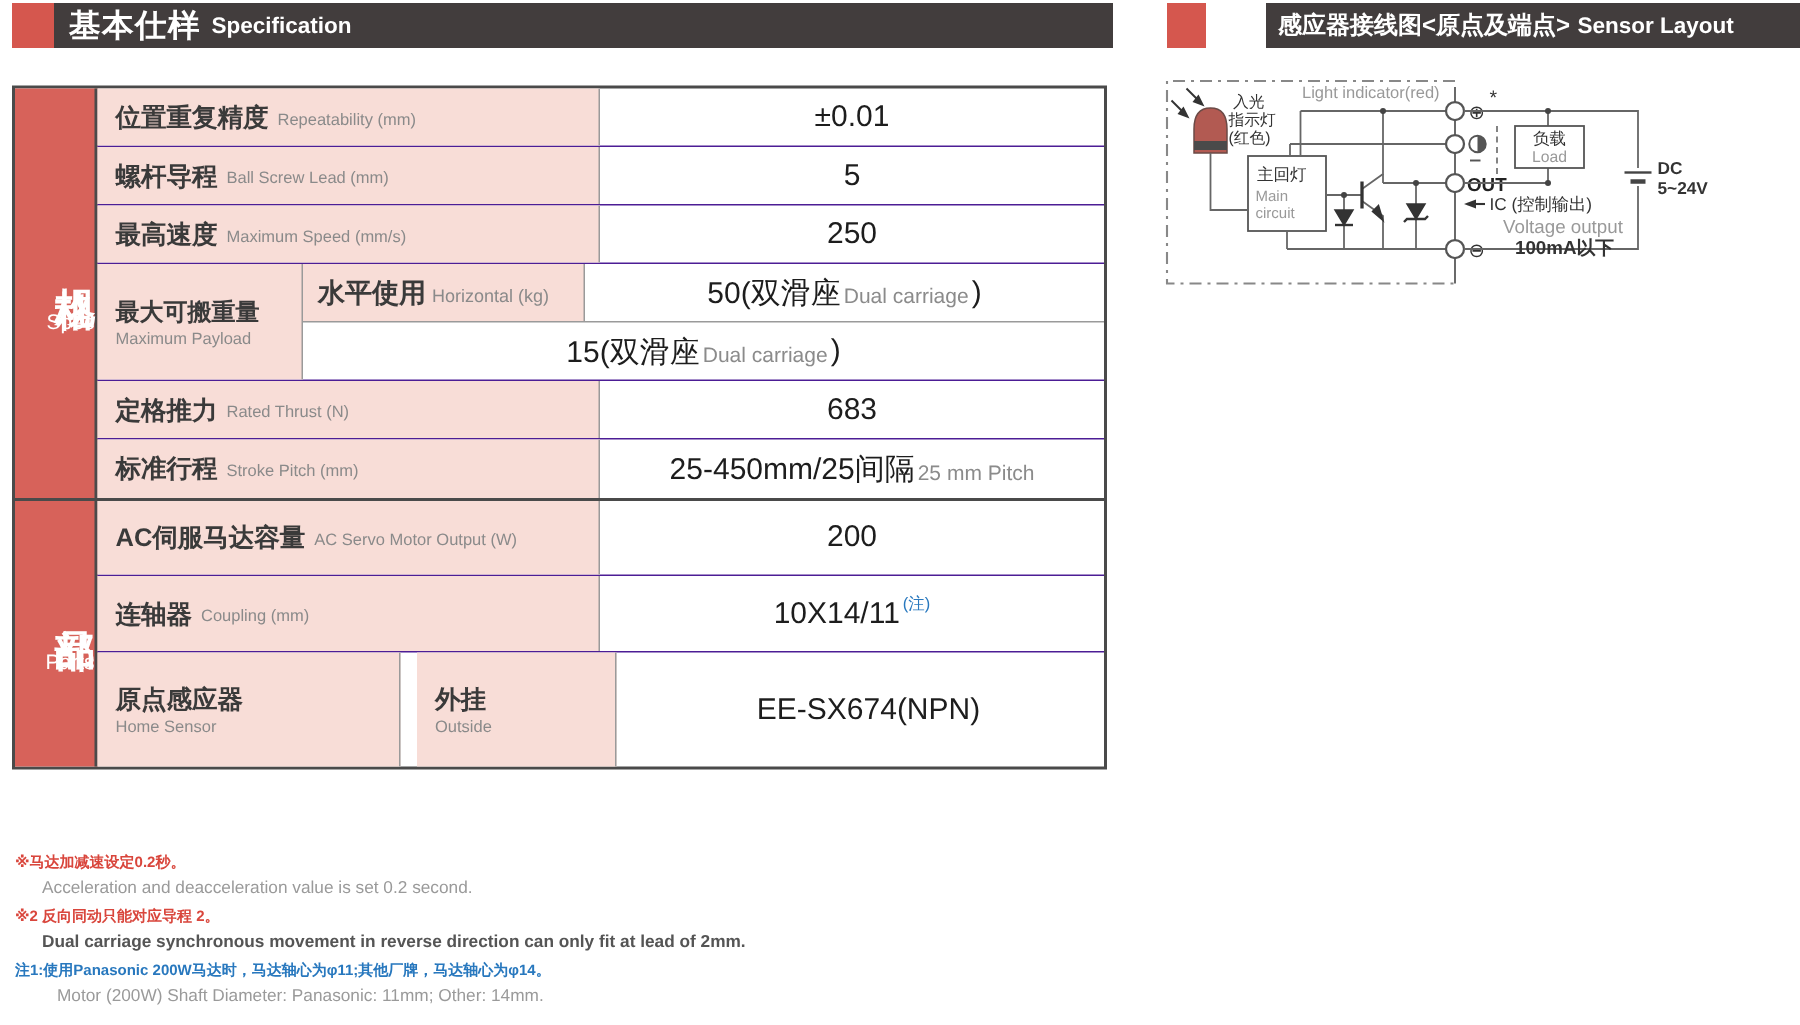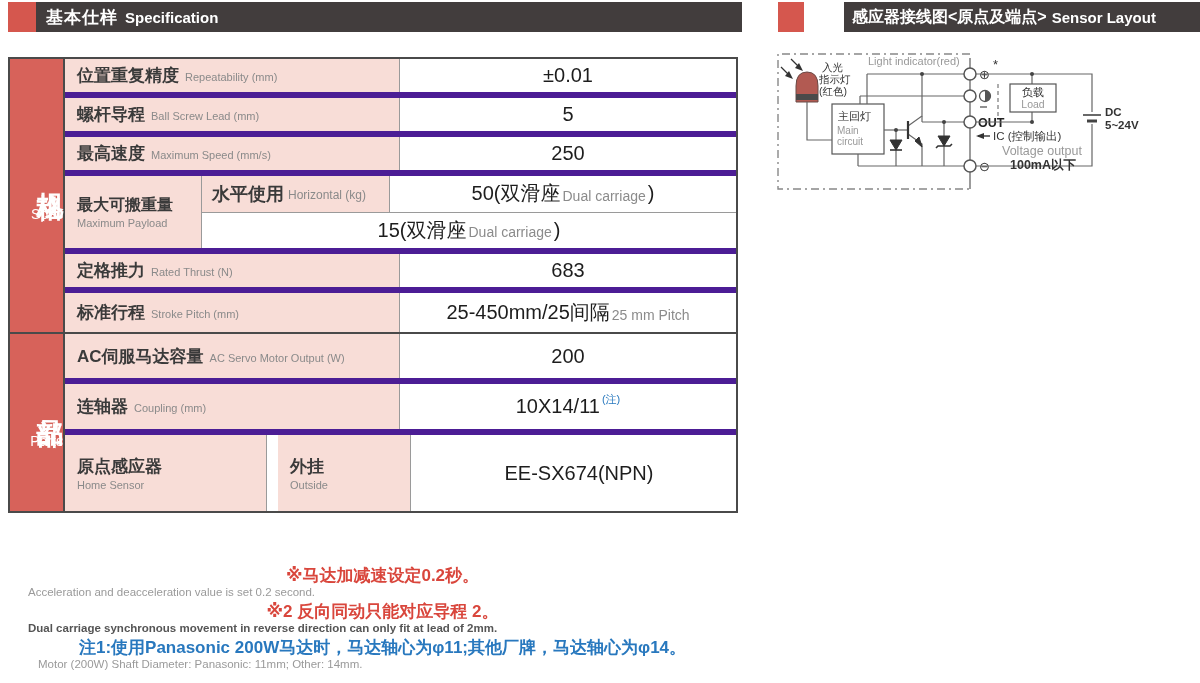--- a/index.html
+++ b/index.html
@@ -3,32 +3,32 @@
 <meta charset="utf-8">
 <style>
   * { margin:0; padding:0; box-sizing:border-box; }
   html,body { background:#fff; }
   body { font-family:"Liberation Sans","DejaVu Sans",sans-serif; width:1200px; height:683px; position:relative; overflow:hidden; }
 
   
   .hbar { position:absolute; height:30px; display:flex; align-items:stretch; }
   .hbar .sq { width:28px; background:#d5574e; }
   .hbar .bar { flex:1; background:#423d3d; color:#fff; display:flex; align-items:center; padding-left:10px; gap:7px; white-space:nowrap; overflow:hidden; }
-  .hbar .t-cn { font-size:17px; font-weight:700; letter-spacing:1px; }
+  .hbar .t-cn { font-size:21px; font-weight:700; letter-spacing:1px; }
   .hbar .t-en { font-size:15px; font-weight:700; }
 
   
   .spec-table { position:absolute; left:8px; top:57px; width:730px; border:2px solid #4a4a4a; background:#fff; }
   .section { display:flex; }
   .section.parts { border-top:2px solid #4a4a4a; }
   .groupcell { width:55px; background:#d7625a; color:#fff; display:flex; flex-direction:column; align-items:flex-end; justify-content:center; border-right:2px solid #4a4a4a;gap:28px; }
   .groupcell .vcn { writing-mode:vertical-rl; text-orientation:upright; font-size:27px; font-weight:700; letter-spacing:2px; line-height:1; }
   .groupcell .ven { font-size:14px; margin-top:4px; }
   .rows { flex:1; display:flex; flex-direction:column; }
-  .row { display:flex; border-bottom:6px solid #4c1d95; }
+  .row { display:flex; border-bottom:1px solid #4c1d95; }
   .row:last-child { border-bottom:none; }
   .lbl { width:335px; background:#f8ddd7; display:flex; align-items:center; padding-left:12px; gap:6px; border-right:1px solid #9a9a9a; }
   .lbl .cn { font-size:17px; font-weight:600; color:#3a3a3a; white-space:nowrap; }
   .lbl .en { font-size:11px; color:#8a8a8a; white-space:nowrap; padding-top:3px; }
   .lbl.stacked { flex-direction:column; align-items:flex-start; justify-content:center; gap:1px; }
   .lbl.stacked .en { padding-top:0; }
   .val { flex:1; display:flex; align-items:center; justify-content:center; font-size:20px; color:#1d1d1d; gap:2px; white-space:nowrap; }
   .val .small { font-size:14px; color:#8b8b8b; padding-top:4px; }
   .val sup { font-size:11px; color:#2878be; vertical-align:super; position:relative; top:-7px; }
   .subcol { flex:1; display:flex; flex-direction:column; }
@@ -37,21 +37,21 @@
   .sublbl { width:188px; background:#f8ddd7; display:flex; align-items:center; padding-left:10px; gap:4px; border-right:1px solid #9a9a9a; }
   .sublbl .cn { font-size:18px; font-weight:600; color:#3a3a3a; white-space:nowrap; }
   .sublbl .en { font-size:12px; color:#8a8a8a; white-space:nowrap; padding-top:3px; }
   .lbl.grp { width:137px; }
   .lbl.home { width:202px; }
   .lbl.mount { width:133px; }
 
   
   .notes { position:absolute; left:10px; top:567px; width:745px; }
   .note { margin-bottom:3px; }
-  .note .cn { font-size:17px; font-weight:600; line-height:18px;text-align:center; }
+  .note .cn { font-size:10px; font-weight:600; line-height:18px; }
   .note .en { font-size:11.5px; color:#9a9a9a; line-height:15px; margin-left:18px; }
   .note.red .cn { color:#d9463c; }
   .note.blue .cn { color:#2878be; }
   .note .en.dark { color:#555; font-weight:600; }
   .note.blue .en { margin-left:28px; }
 
   
   .diagram { position:absolute; left:772px; top:44px; width:428px; height:160px; }
   svg text { font-family:"Liberation Sans","DejaVu Sans",sans-serif; }
 </style>

